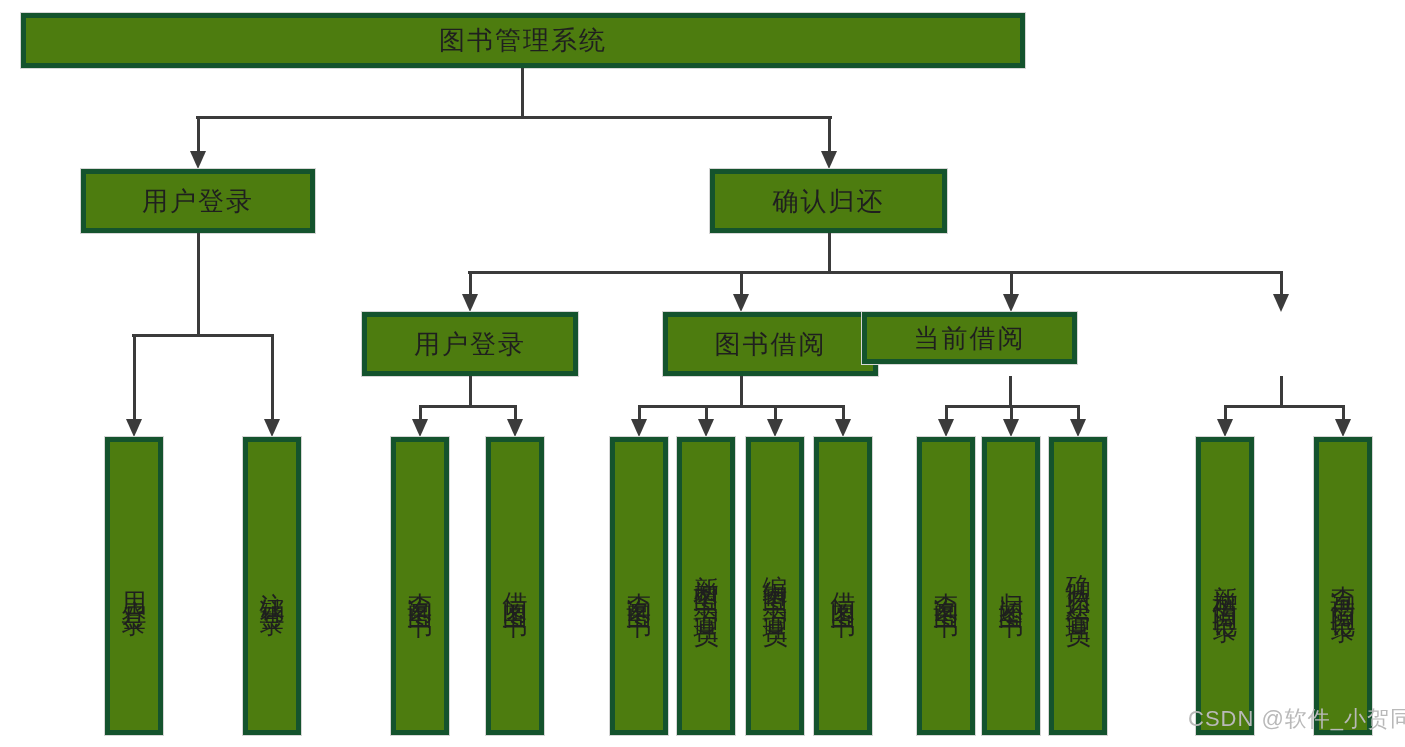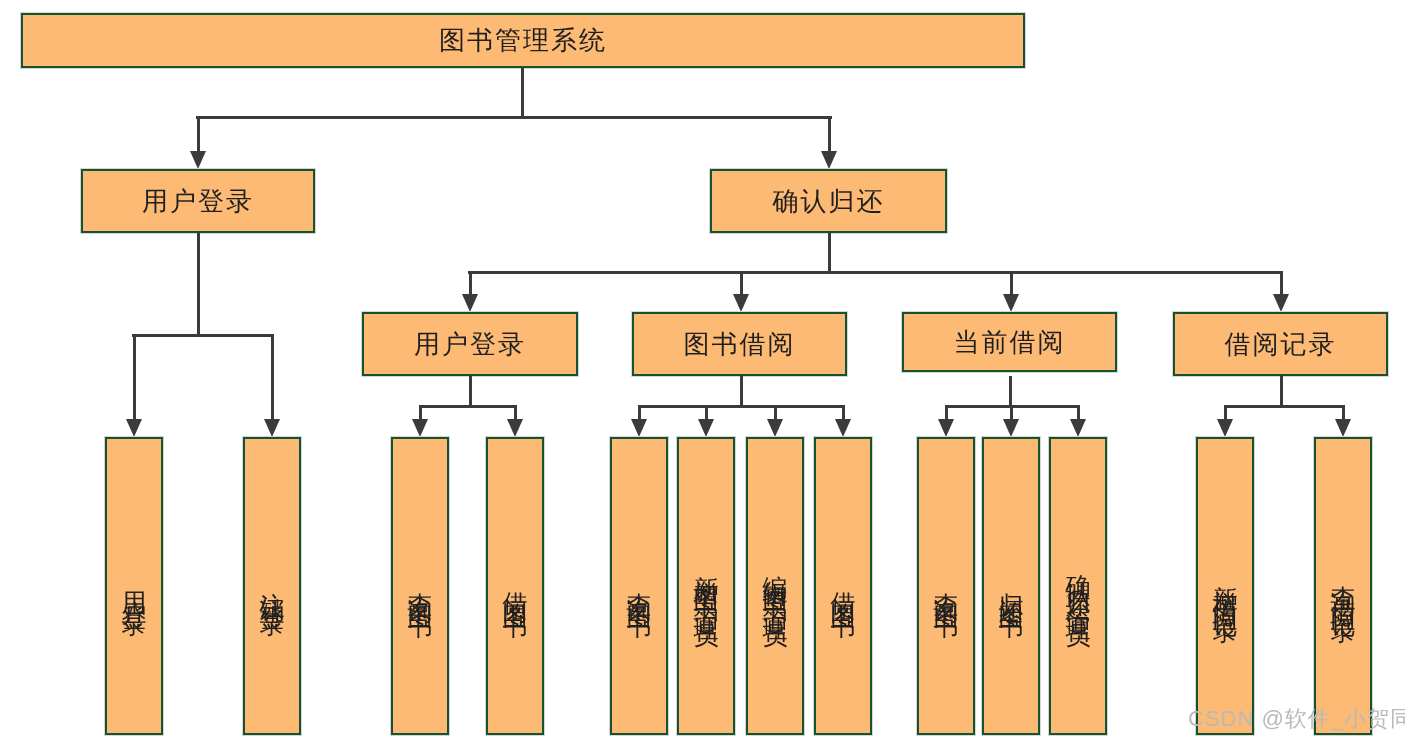--- a/index.html
+++ b/index.html
@@ -1,21 +1,21 @@
 <!DOCTYPE html>
 <html><head>
 <meta charset="utf-8">
 <style>
   html,body{margin:0;padding:0;background:#ffffff;}
   #canvas{
     position:relative;width:1405px;height:747px;background:#ffffff;overflow:hidden;
     font-family:"Liberation Sans","DejaVu Sans",sans-serif;color:#1f1f1f;
   }
   .box{
-    position:absolute;border:2px solid #14532d;background:#fdba74;box-sizing:border-box;
+    position:absolute;border:5px solid #14532d;background:#4d7c0f;box-sizing:border-box;
     display:flex;align-items:center;justify-content:center;
     box-shadow:0 0 0 1px #d6d6d6;
   }
   .hlabel{font-size:26px;letter-spacing:2px;white-space:nowrap;}
   .leaf{
     writing-mode:vertical-rl;text-orientation:mixed;
     font-size:25px;letter-spacing:7px;line-height:1.0;
   }
   .vline{position:absolute;width:3px;background:#3b3b3b;}
   .hline{position:absolute;height:3px;background:#3b3b3b;}
@@ -58,23 +58,22 @@
   <div class="vline" style="left:469px;top:271px;height:26px;"></div>
   <div class="arrowhead" style="left:462px;top:294px;"></div>
   <div class="vline" style="left:740px;top:271px;height:26px;"></div>
   <div class="arrowhead" style="left:733px;top:294px;"></div>
   <div class="vline" style="left:1010px;top:271px;height:26px;"></div>
   <div class="arrowhead" style="left:1003px;top:294px;"></div>
   <div class="vline" style="left:1280px;top:271px;height:26px;"></div>
   <div class="arrowhead" style="left:1273px;top:294px;"></div>
 
   <div class="box hlabel" style="left:362px;top:312px;width:216px;height:64px;">用户登录</div>
-  <div class="box hlabel" style="left:632px;top:312px;width:215px;height:64px;">图书借阅</div>
-  <div class="box hlabel" style="left:902px;top:312px;width:215px;height:60px;">当前借阅</div>
-  <div class="box hlabel" style="left:1173px;top:312px;width:215px;height:64px;">借阅记录</div>
+  <div class="box hlabel" style="left:663px;top:312px;width:215px;height:64px;">图书借阅</div>
+  <div class="box hlabel" style="left:862px;top:312px;width:215px;height:52px;">当前借阅</div>
 
   <div class="vline" style="left:469px;top:376px;height:32px;"></div>
   <div class="hline" style="left:419px;top:405px;width:97px;"></div>
   <div class="vline" style="left:419px;top:405px;height:16px;"></div>
   <div class="arrowhead" style="left:412px;top:419px;"></div>
   <div class="vline" style="left:514px;top:405px;height:16px;"></div>
   <div class="arrowhead" style="left:507px;top:419px;"></div>
 
   <div class="vline" style="left:740px;top:376px;height:32px;"></div>
   <div class="hline" style="left:638px;top:405px;width:207px;"></div>

